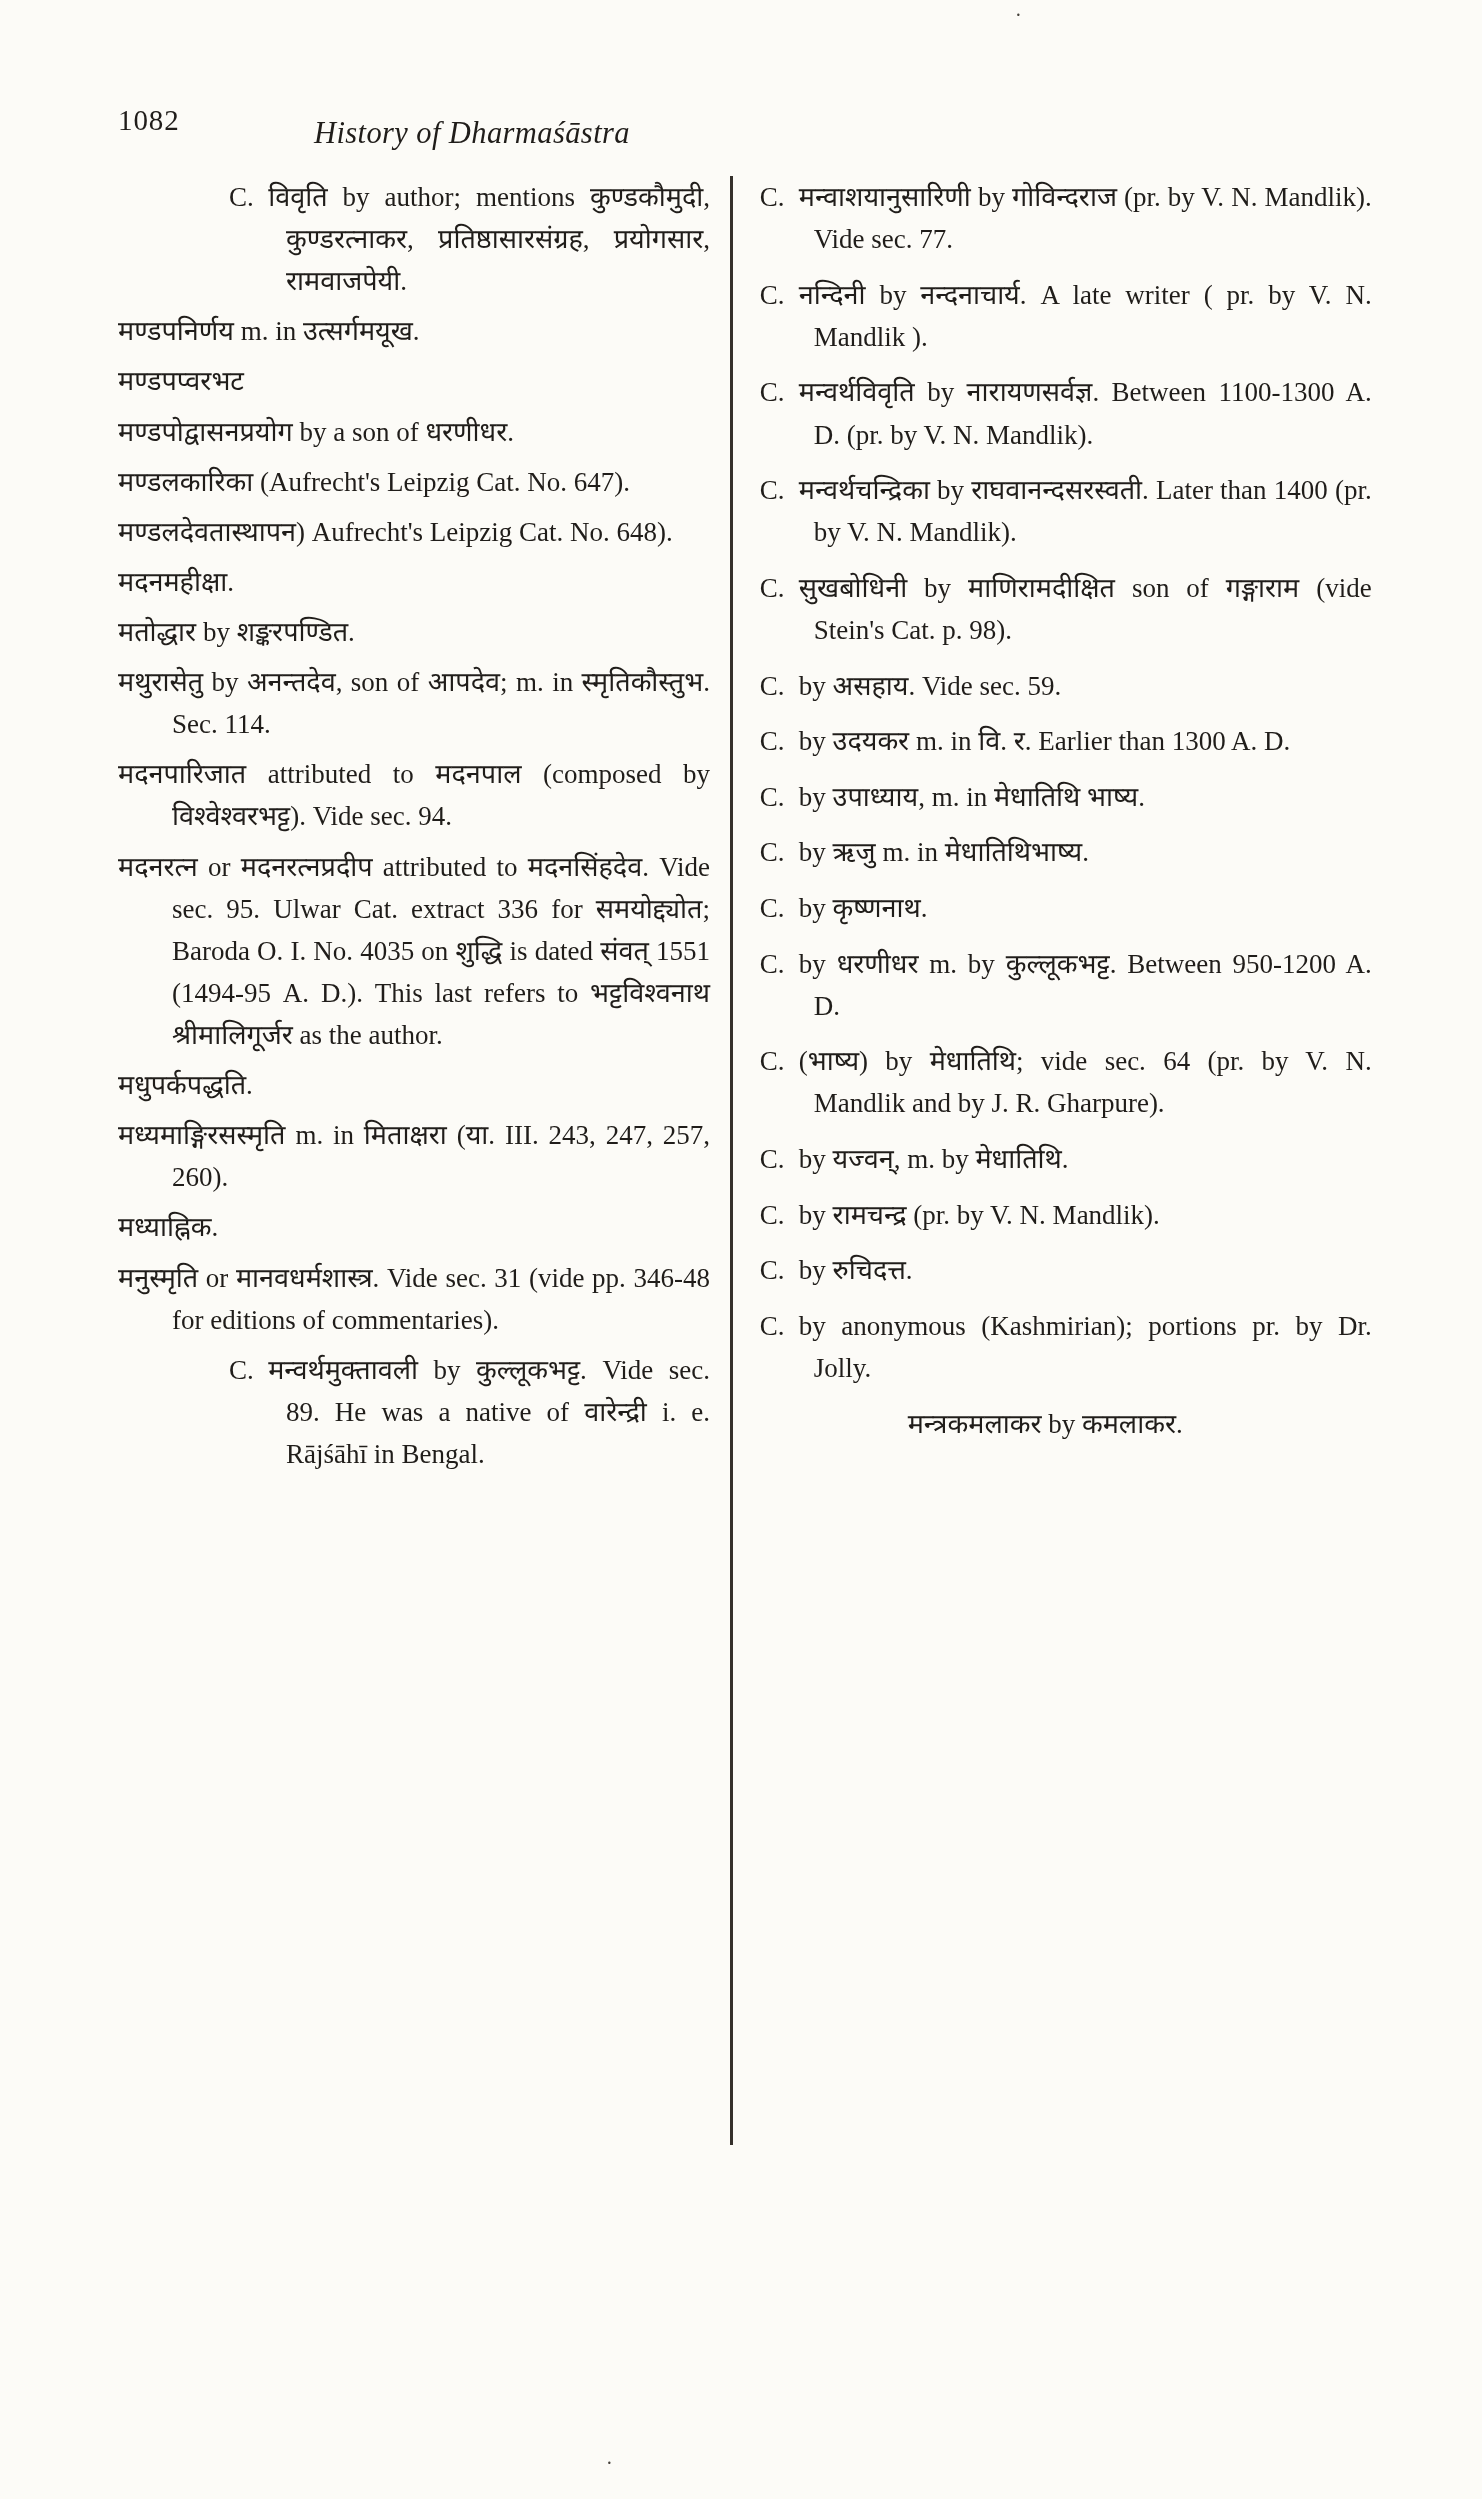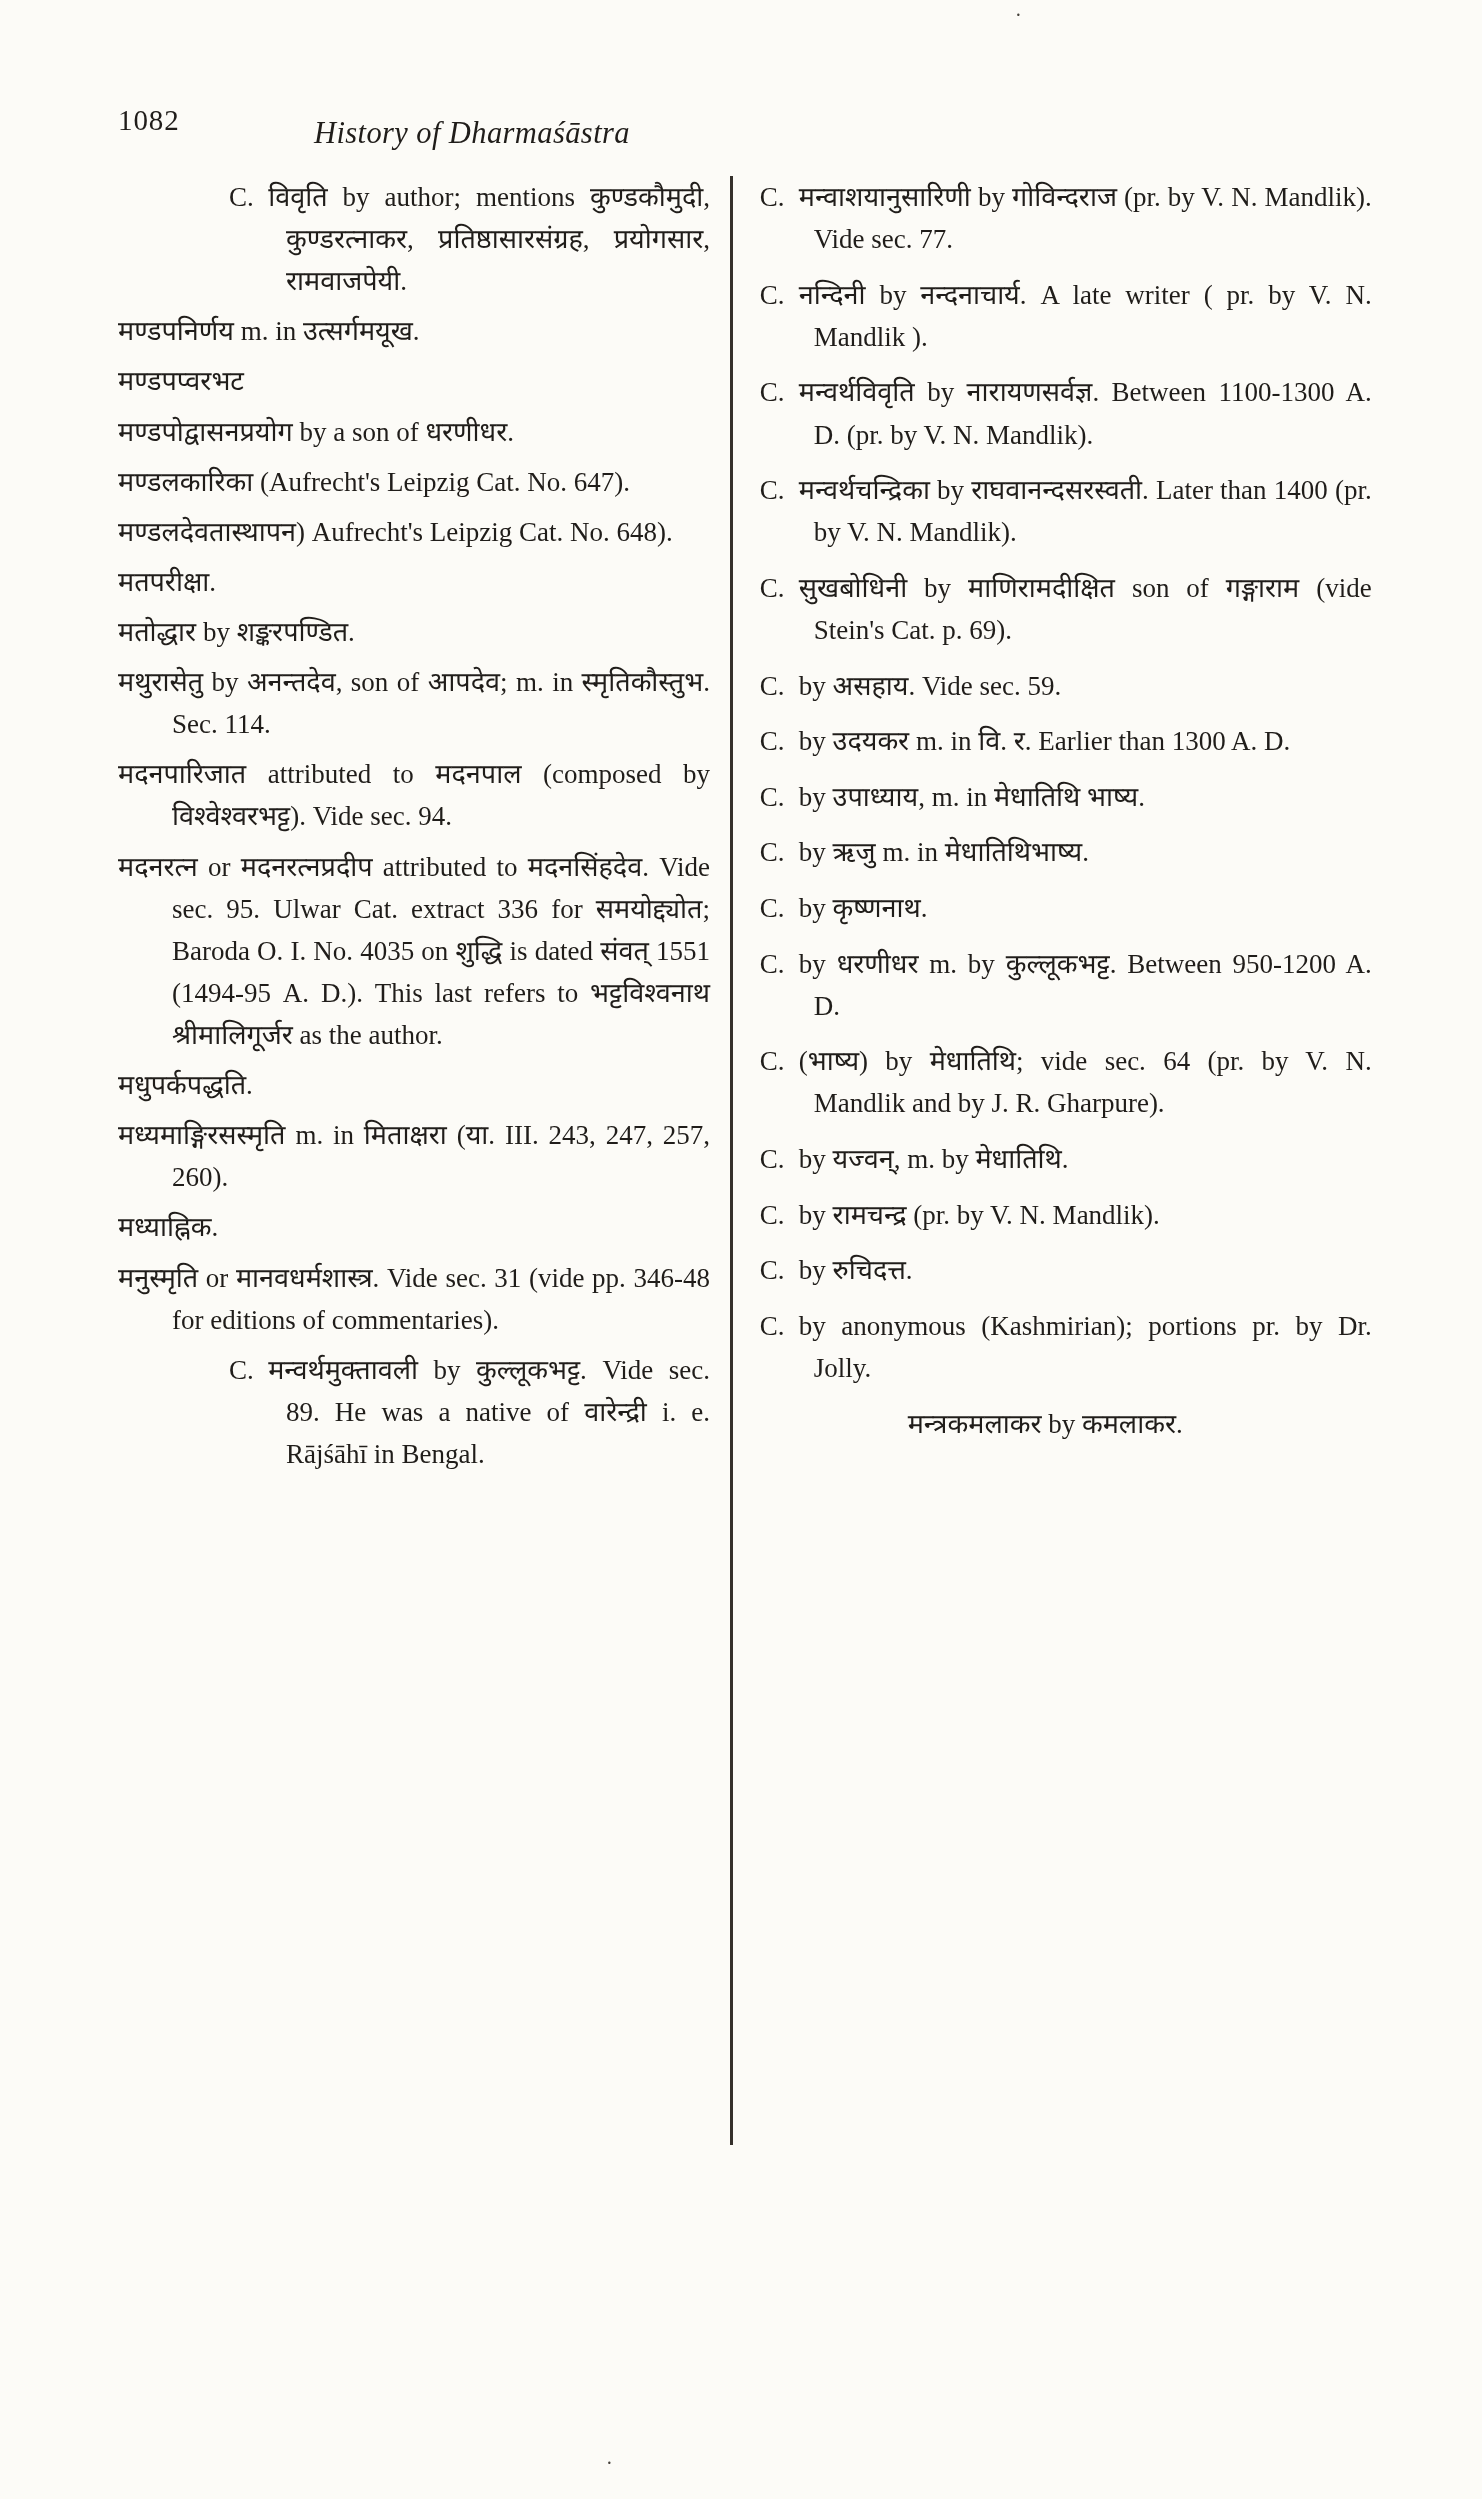--- a/index.html
+++ b/index.html
@@ -61,38 +61,38 @@
   </header>
 
   <div class="columns">
     <div class="column left" id="left-col">
         <p class="entry sub"><span class="c-label">C.</span><span>विवृति by author; mentions कुण्डकौमुदी, कुण्डरत्नाकर, प्रतिष्ठासारसंग्रह, प्रयोगसार, रामवाजपेयी.</span></p>
         <p class="entry"><span>मण्डपनिर्णय m. in उत्सर्गमयूख.</span></p>
         <p class="entry"><span>मण्डपप्वरभट</span></p>
         <p class="entry"><span>मण्डपोद्वासनप्रयोग by a son of धरणीधर.</span></p>
         <p class="entry"><span>मण्डलकारिका (Aufrecht's Leipzig Cat. No. 647).</span></p>
         <p class="entry"><span>मण्डलदेवतास्थापन) Aufrecht's Leipzig Cat. No. 648).</span></p>
-        <p class="entry"><span>मतपरीक्षा.</span></p>
+        <p class="entry"><span>मदनमहीक्षा.</span></p>
         <p class="entry"><span>मतोद्धार by शङ्करपण्डित.</span></p>
         <p class="entry"><span>मथुरासेतु by अनन्तदेव, son of आपदेव; m. in स्मृतिकौस्तुभ. Sec. 114.</span></p>
         <p class="entry"><span>मदनपारिजात attributed to मदनपाल (composed by विश्वेश्वरभट्ट). Vide sec. 94.</span></p>
         <p class="entry"><span>मदनरत्न or मदनरत्नप्रदीप attributed to मदनसिंहदेव. Vide sec. 95. Ulwar Cat. extract 336 for समयोद्द्योत; Baroda O. I. No. 4035 on शुद्धि is dated संवत् 1551 (1494-95 A. D.). This last refers to भट्टविश्वनाथ श्रीमालिगूर्जर as the author.</span></p>
         <p class="entry"><span>मधुपर्कपद्धति.</span></p>
         <p class="entry"><span>मध्यमाङ्गिरसस्मृति m. in मिताक्षरा (या. III. 243, 247, 257, 260).</span></p>
         <p class="entry"><span>मध्याह्निक.</span></p>
         <p class="entry"><span>मनुस्मृति or मानवधर्मशास्त्र. Vide sec. 31 (vide pp. 346-48 for editions of commentaries).</span></p>
         <p class="entry sub"><span class="c-label">C.</span><span>मन्वर्थमुक्तावली by कुल्लूकभट्ट. Vide sec. 89. He was a native of वारेन्द्री i. e. Rājśāhī in Bengal.</span></p>
       </div>
     <div class="divider"></div>
     <div class="column right" id="right-col">
         <p class="entry"><span class="c-label">C.</span><span>मन्वाशयानुसारिणी by गोविन्दराज (pr. by V. N. Mandlik). Vide sec. 77.</span></p>
         <p class="entry"><span class="c-label">C.</span><span>नन्दिनी by नन्दनाचार्य. A late writer ( pr. by V. N. Mandlik ).</span></p>
         <p class="entry"><span class="c-label">C.</span><span>मन्वर्थविवृति by नारायणसर्वज्ञ. Between 1100-1300 A. D. (pr. by V. N. Mandlik).</span></p>
         <p class="entry"><span class="c-label">C.</span><span>मन्वर्थचन्द्रिका by राघवानन्दसरस्वती. Later than 1400 (pr. by V. N. Mandlik).</span></p>
-        <p class="entry"><span class="c-label">C.</span><span>सुखबोधिनी by माणिरामदीक्षित son of गङ्गाराम (vide Stein's Cat. p. 69).</span></p>
+        <p class="entry"><span class="c-label">C.</span><span>सुखबोधिनी by माणिरामदीक्षित son of गङ्गाराम (vide Stein's Cat. p. 98).</span></p>
         <p class="entry"><span class="c-label">C.</span><span>by असहाय. Vide sec. 59.</span></p>
         <p class="entry"><span class="c-label">C.</span><span>by उदयकर m. in वि. र. Earlier than 1300 A. D.</span></p>
         <p class="entry"><span class="c-label">C.</span><span>by उपाध्याय, m. in मेधातिथि भाष्य.</span></p>
         <p class="entry"><span class="c-label">C.</span><span>by ऋजु m. in मेधातिथिभाष्य.</span></p>
         <p class="entry"><span class="c-label">C.</span><span>by कृष्णनाथ.</span></p>
         <p class="entry"><span class="c-label">C.</span><span>by धरणीधर m. by कुल्लूकभट्ट. Between 950-1200 A. D.</span></p>
         <p class="entry"><span class="c-label">C.</span><span>(भाष्य) by मेधातिथि; vide sec. 64 (pr. by V. N. Mandlik and by J. R. Gharpure).</span></p>
         <p class="entry"><span class="c-label">C.</span><span>by यज्वन्, m. by मेधातिथि.</span></p>
         <p class="entry"><span class="c-label">C.</span><span>by रामचन्द्र (pr. by V. N. Mandlik).</span></p>
         <p class="entry"><span class="c-label">C.</span><span>by रुचिदत्त.</span></p>

